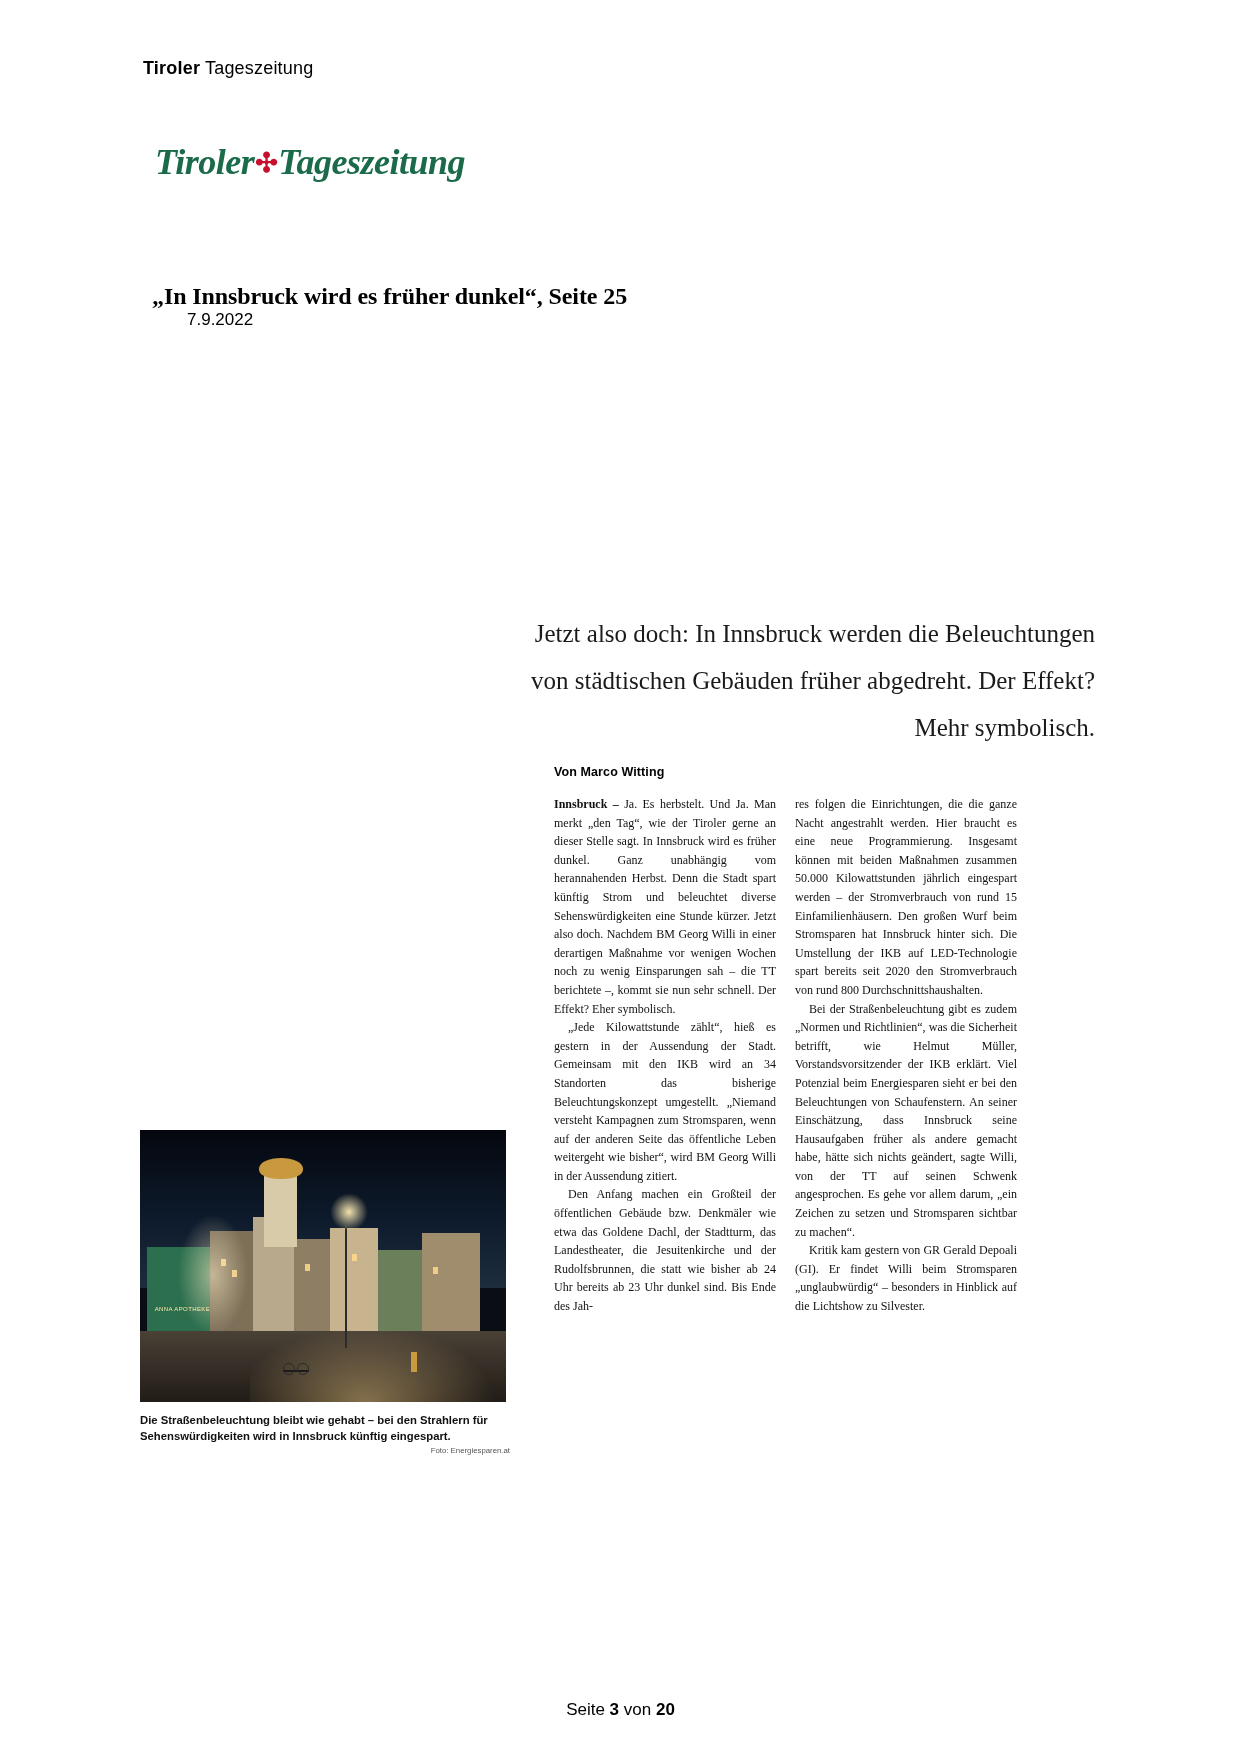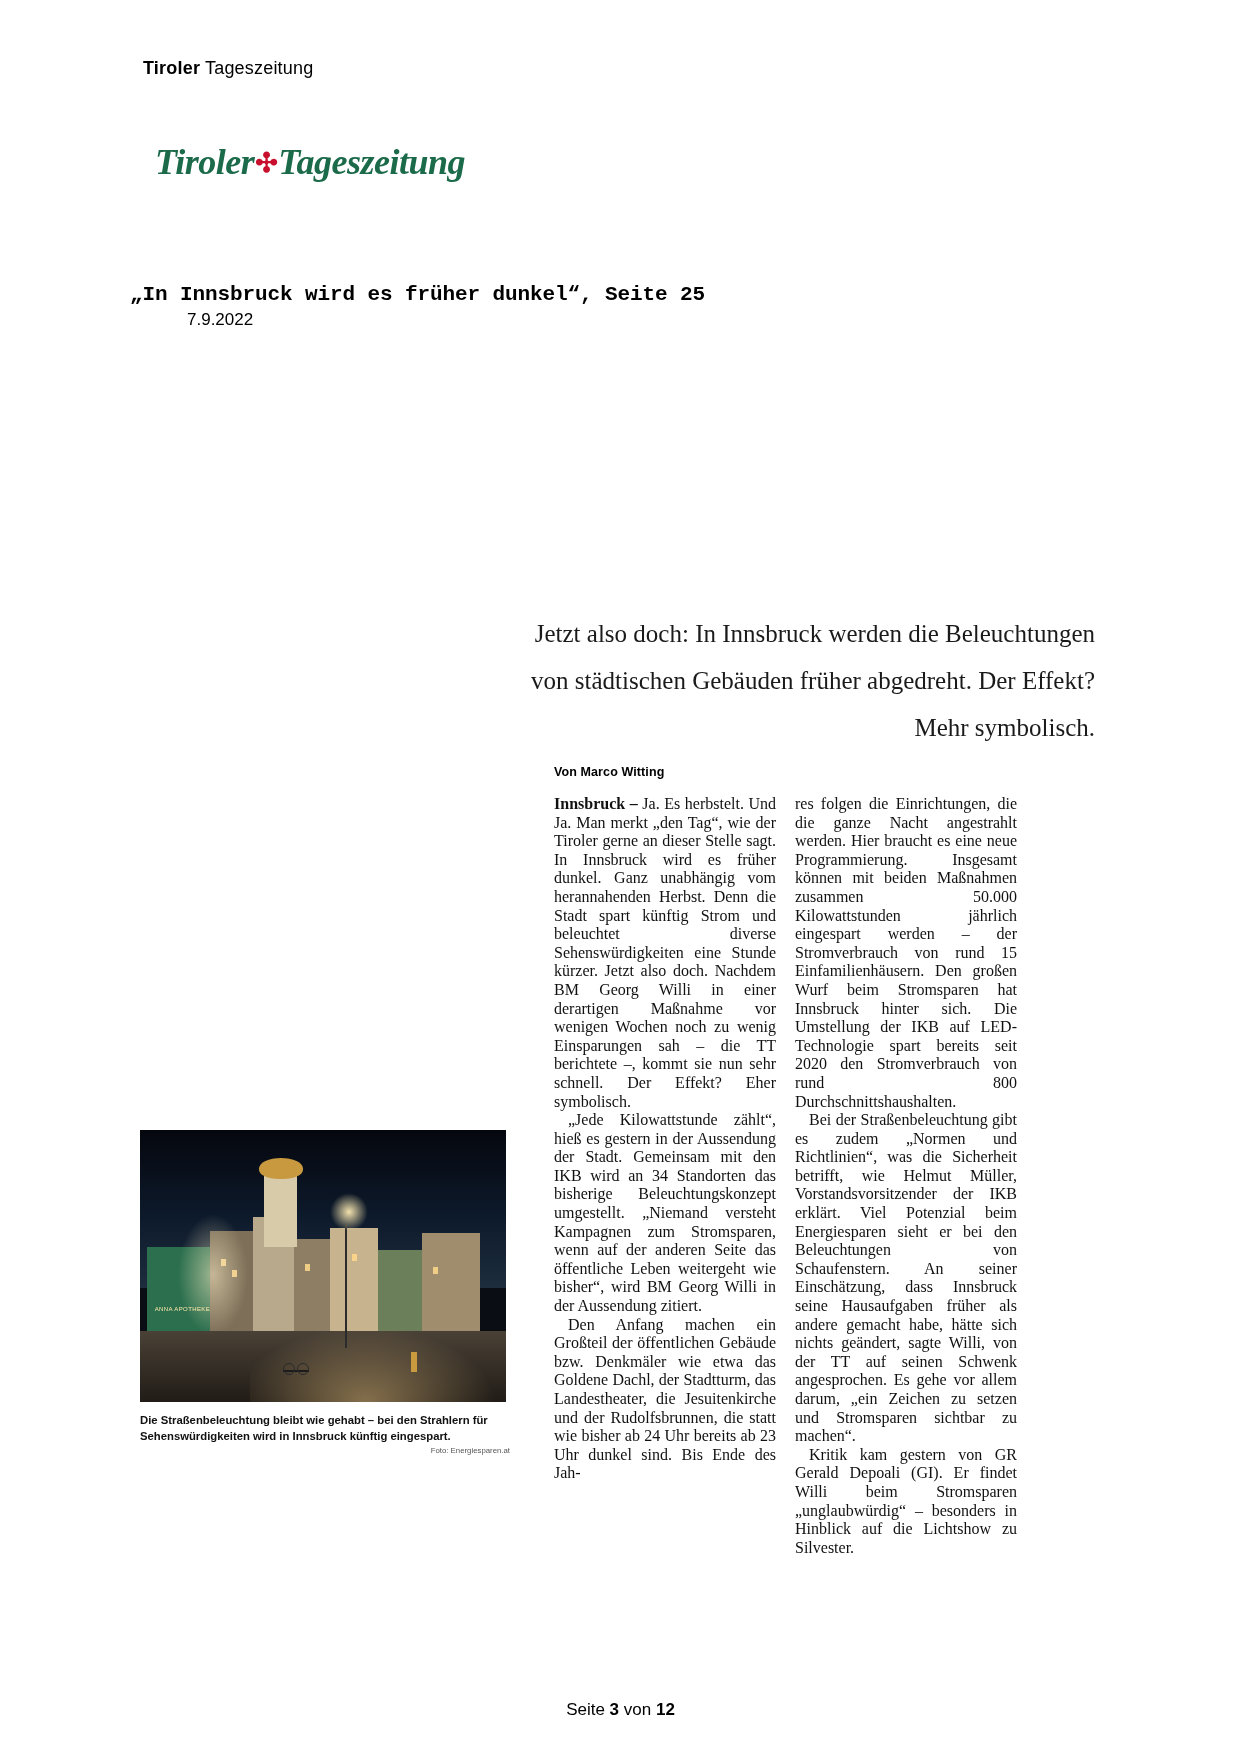--- a/index.html
+++ b/index.html
@@ -50,24 +50,24 @@
     color: #c8102e;
     font-size: 27px;
     font-style: normal;
     transform: translateY(-2px);
     margin: 0 1px;
   }
 
   
   .ref-title {
     position: absolute;
-    left: 130px;
+    left: 152px;
     top: 283px;
-    font-family: Liberation Mono, monospace;
-    font-size: 21px;
+    font-family: Liberation Serif, serif;
+    font-size: 24px;
     font-weight: bold;
     letter-spacing: -0.1px;
   }
   .ref-date {
     position: absolute;
     left: 143px;
     top: 310px;
     font-family: "Liberation Sans", sans-serif;
     font-size: 17px;
     margin-left: 44px;
@@ -117,21 +117,21 @@
     font-weight: bold;
     letter-spacing: .1px;
   }
 
   
   .col {
     position: absolute;
     top: 405px;
     width: 222px;
     font-family: "Liberation Serif", serif;
-    font-size: 16px;
+    font-size: 12px;
     line-height: 18.6px;
     text-align: justify;
     text-justify: inter-word;
     hyphens: manual;
     color: #111;
   }
   .col.left  { left: 414px; }
   .col.right { left: 655px; }
   .col p { margin: 0; text-indent: 14px; }
   .col p.first { text-indent: 0; }
@@ -301,14 +301,14 @@
     <div class="cyclist"></div>
     <div class="person"></div>
     <div class="shop-sign">ANNA APOTHEKE</div>
   </div>
 
   <div class="caption">Die Straßenbeleuchtung bleibt wie gehabt – bei den Strahlern für Sehenswürdigkeiten wird in Innsbruck künftig eingespart.</div>
   <div class="credit">Foto: Energiesparen.at</div>
 </div>
 
 <div class="footer">
-  <span>Seite </span><span class="bold">3</span><span> von </span><span class="bold">12</span>
+  <span>Seite </span><span class="bold">3</span><span> von </span><span class="bold">20</span>
 </div>
 
 </body></html>

